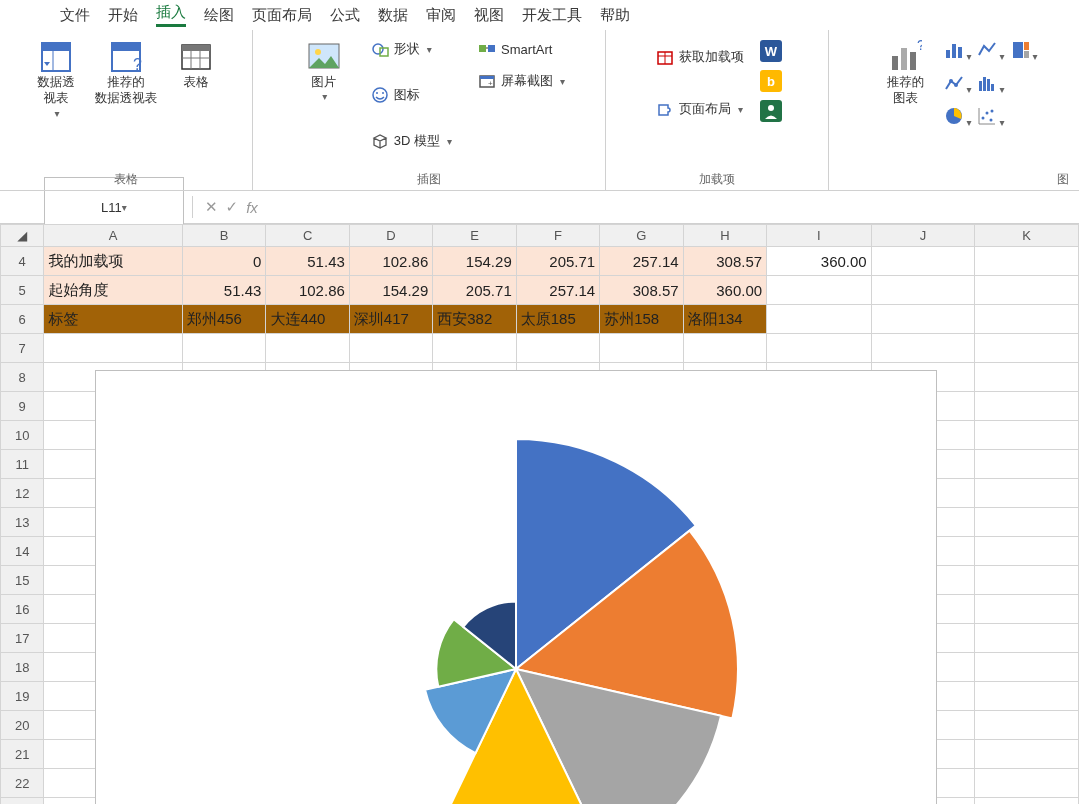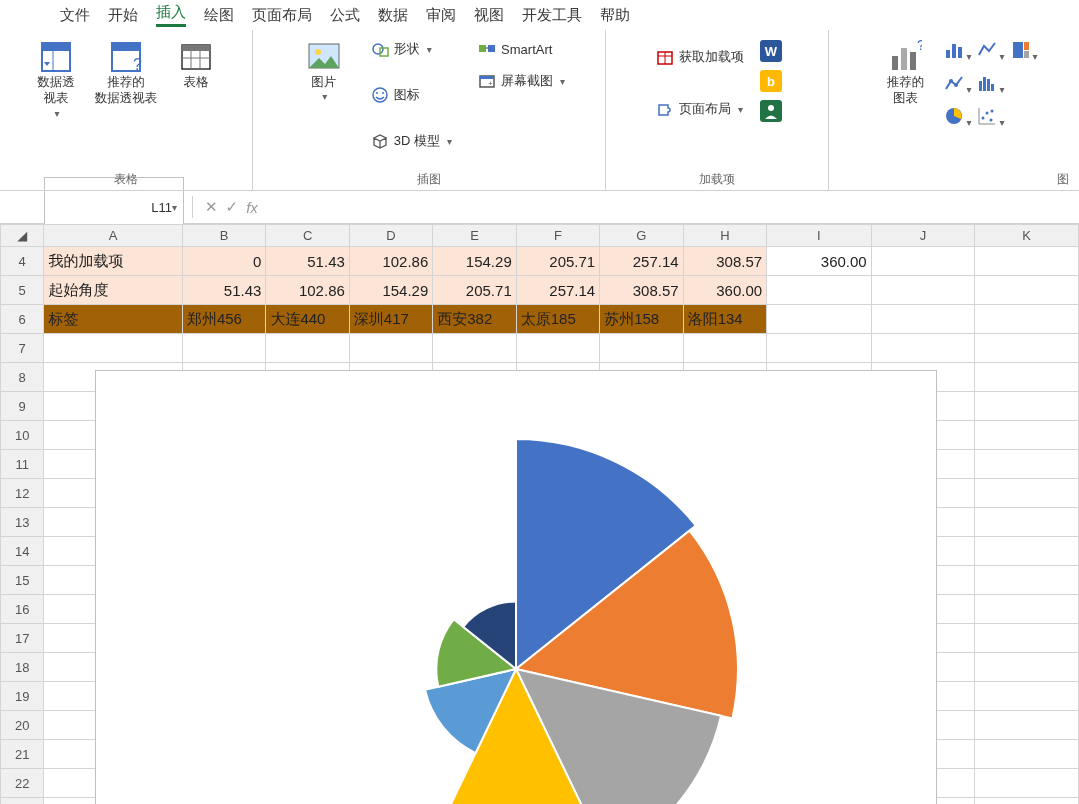--- a/index.html
+++ b/index.html
@@ -15,21 +15,21 @@
   .group-label{font-size:12px;color:#666;margin:2px 0 2px;}
   .big-btn{display:flex;flex-direction:column;align-items:center;width:70px;padding-top:4px;font-size:12.5px;text-align:center;line-height:1.3;cursor:pointer;}
   .big-btn svg{width:34px;height:34px;}
   .small-btn{display:flex;align-items:center;gap:5px;font-size:13px;cursor:pointer;height:26px;padding:0 4px;}
   .small-btn svg{width:18px;height:18px;}
   .vstack{display:flex;flex-direction:column;gap:6px;}
   .hstack{display:flex;gap:6px;}
   .dd{font-size:10px;color:#666;margin-left:2px;}
   
   .formula-bar{display:flex;align-items:center;height:32px;border-bottom:1px solid #d0d0d0;}
-  .name-box{width:126px;border:1px solid #c0c0c0;height:27px;margin:0 4px 0 44px;display:flex;align-items:center;padding:16px 6px;font-size:13px;justify-content:flex-end;background:#fff;}
+  .name-box{width:126px;border:1px solid #c0c0c0;height:27px;margin:0 4px 0 44px;display:flex;align-items:center;padding:16px 6px;font-size:13px;justify-content:center;background:#fff;}
   .name-box .arrow{font-size:10px;color:#666;}
   .fx-icons{display:flex;align-items:center;gap:8px;color:#999;font-size:15px;padding-left:8px;}
   .fx-input{flex:1;border:none;height:27px;padding-left:8px;font-size:13px;}
   
   .grid-container{position:relative;height:calc(804px - 30px - 160px - 32px);overflow:hidden;}
   table.sheet{border-collapse:collapse;table-layout:fixed;}
   .sheet th,.sheet td{border:1px solid #d4d4d4;height:29px;box-sizing:border-box;padding:0 4px;white-space:nowrap;font-weight:normal;}
   .sheet thead th{background:#f0f0f0;text-align:center;font-size:13px;color:#555;height:22px;}
   .sheet .rowh{background:#f0f0f0;text-align:center;font-size:13px;color:#555;width:40px;}
   .sheet td{font-size:15px;color:#222;}

